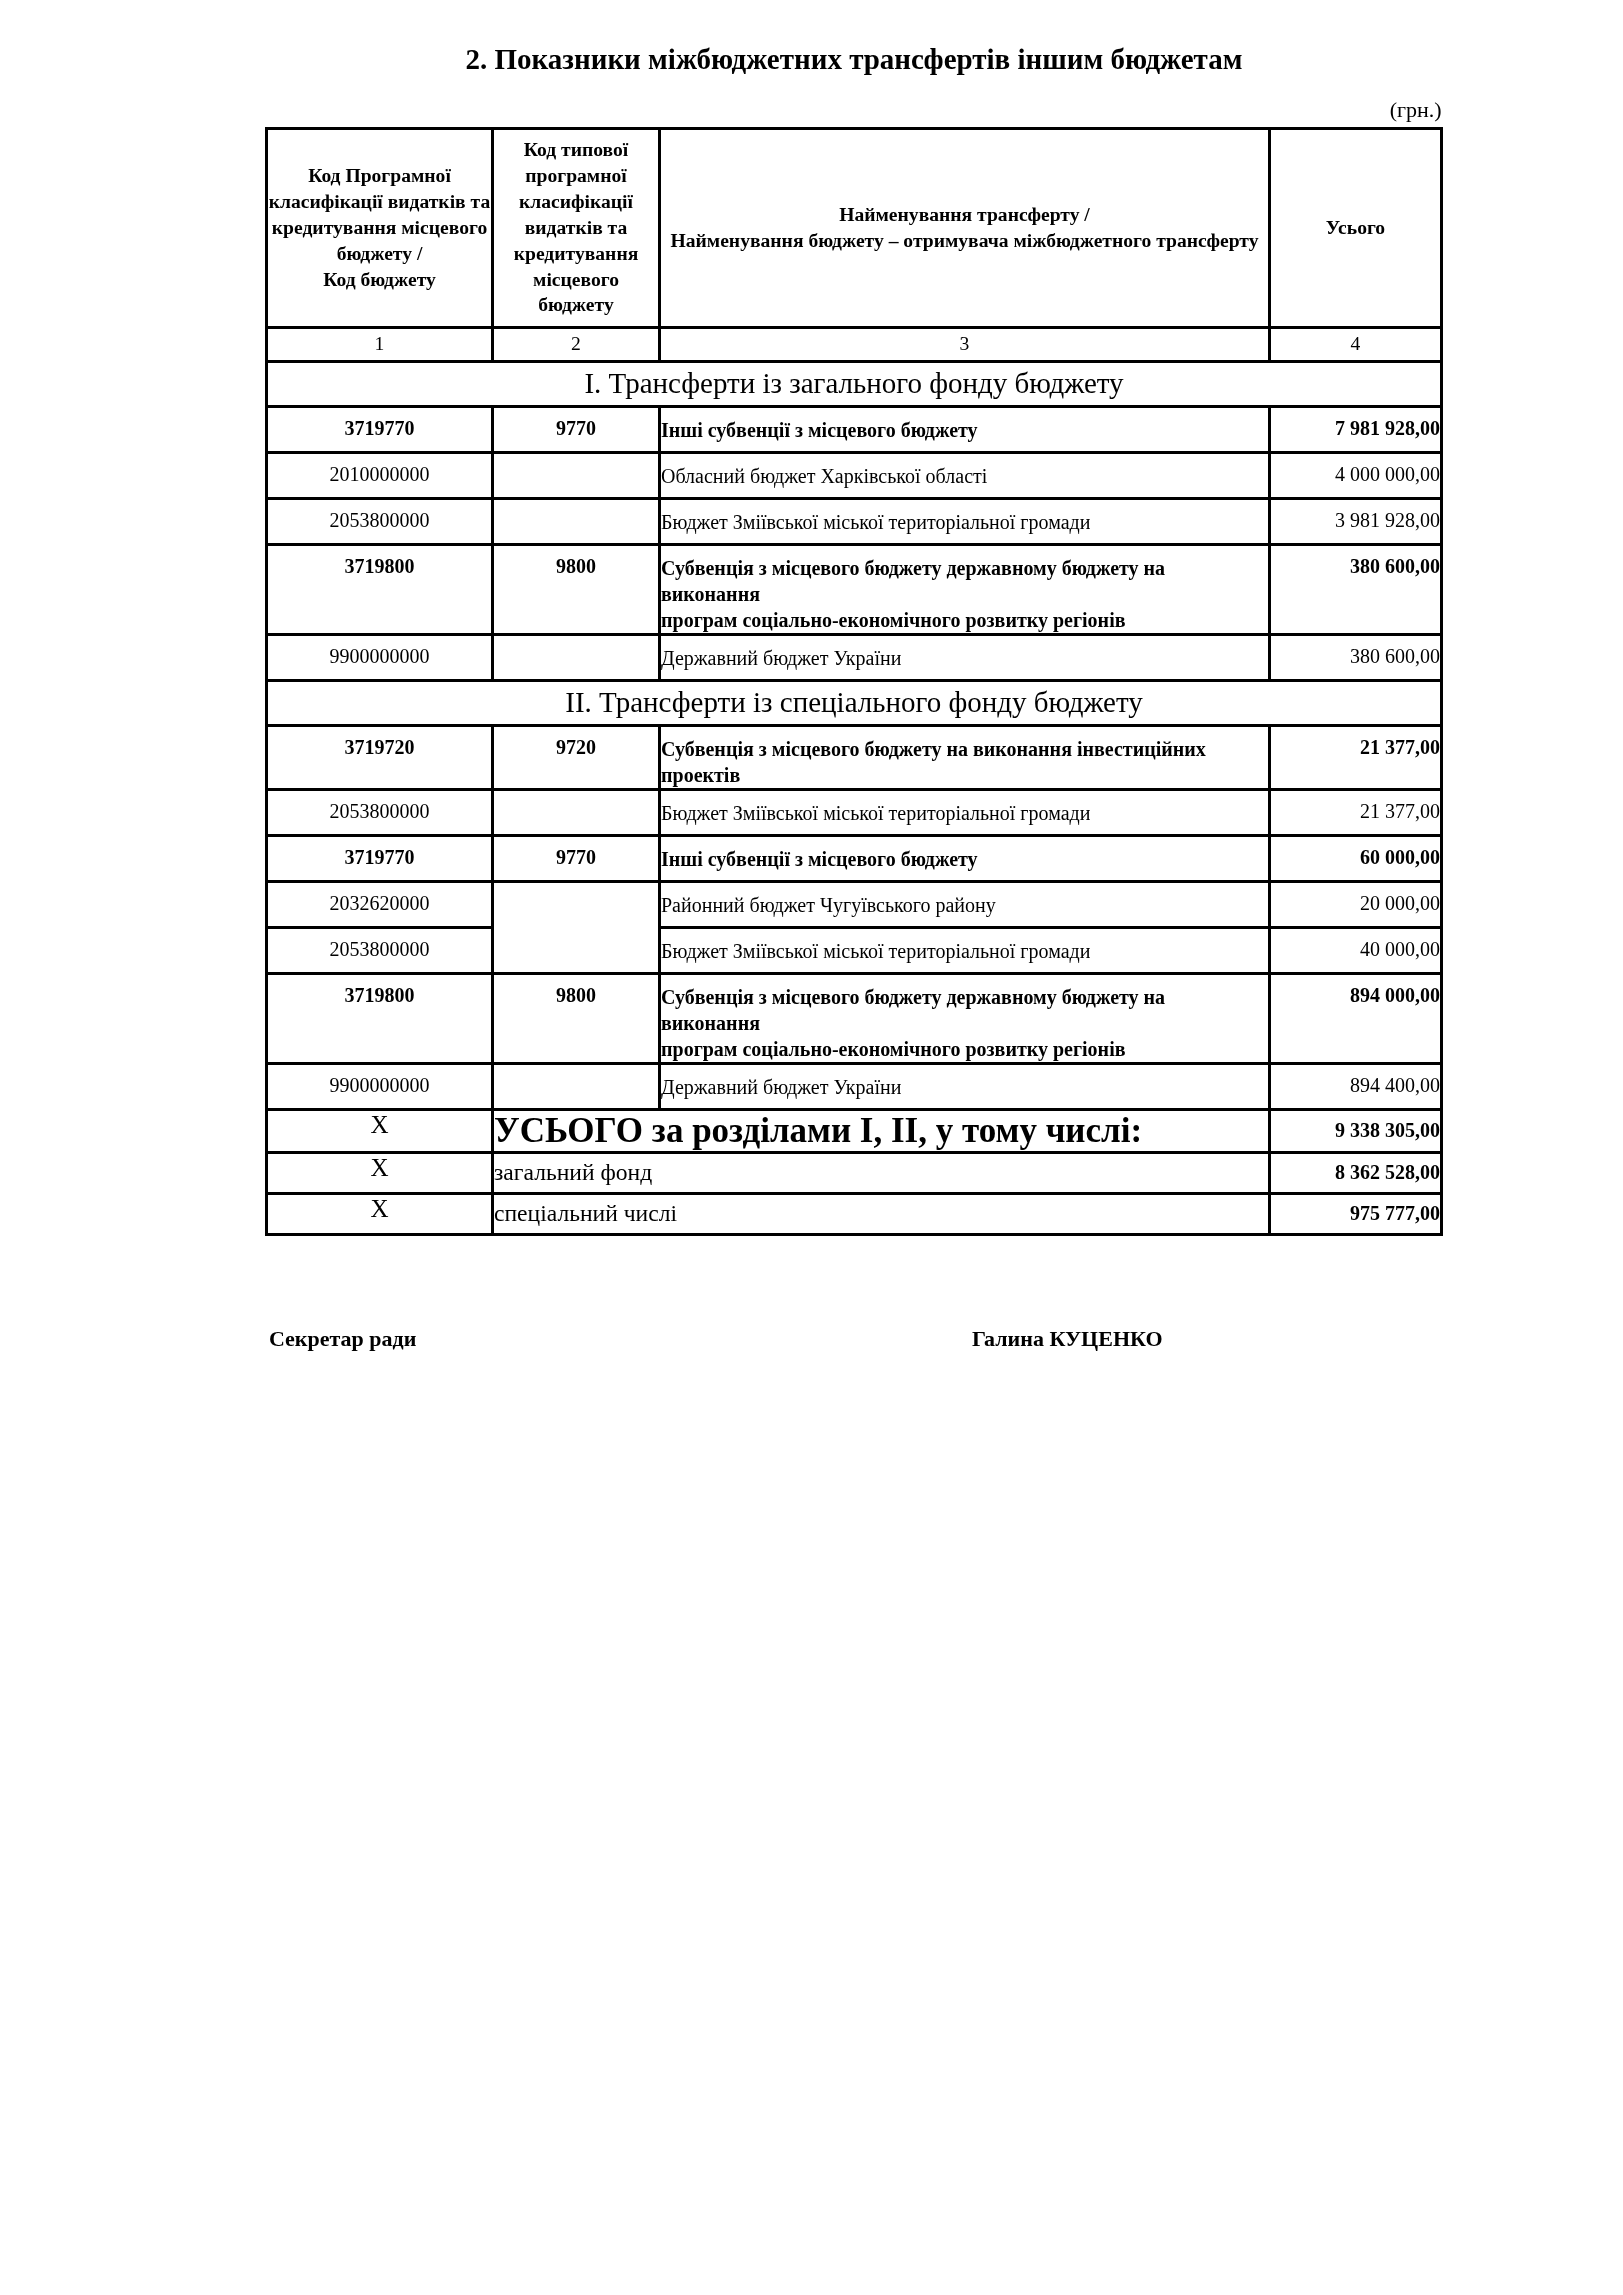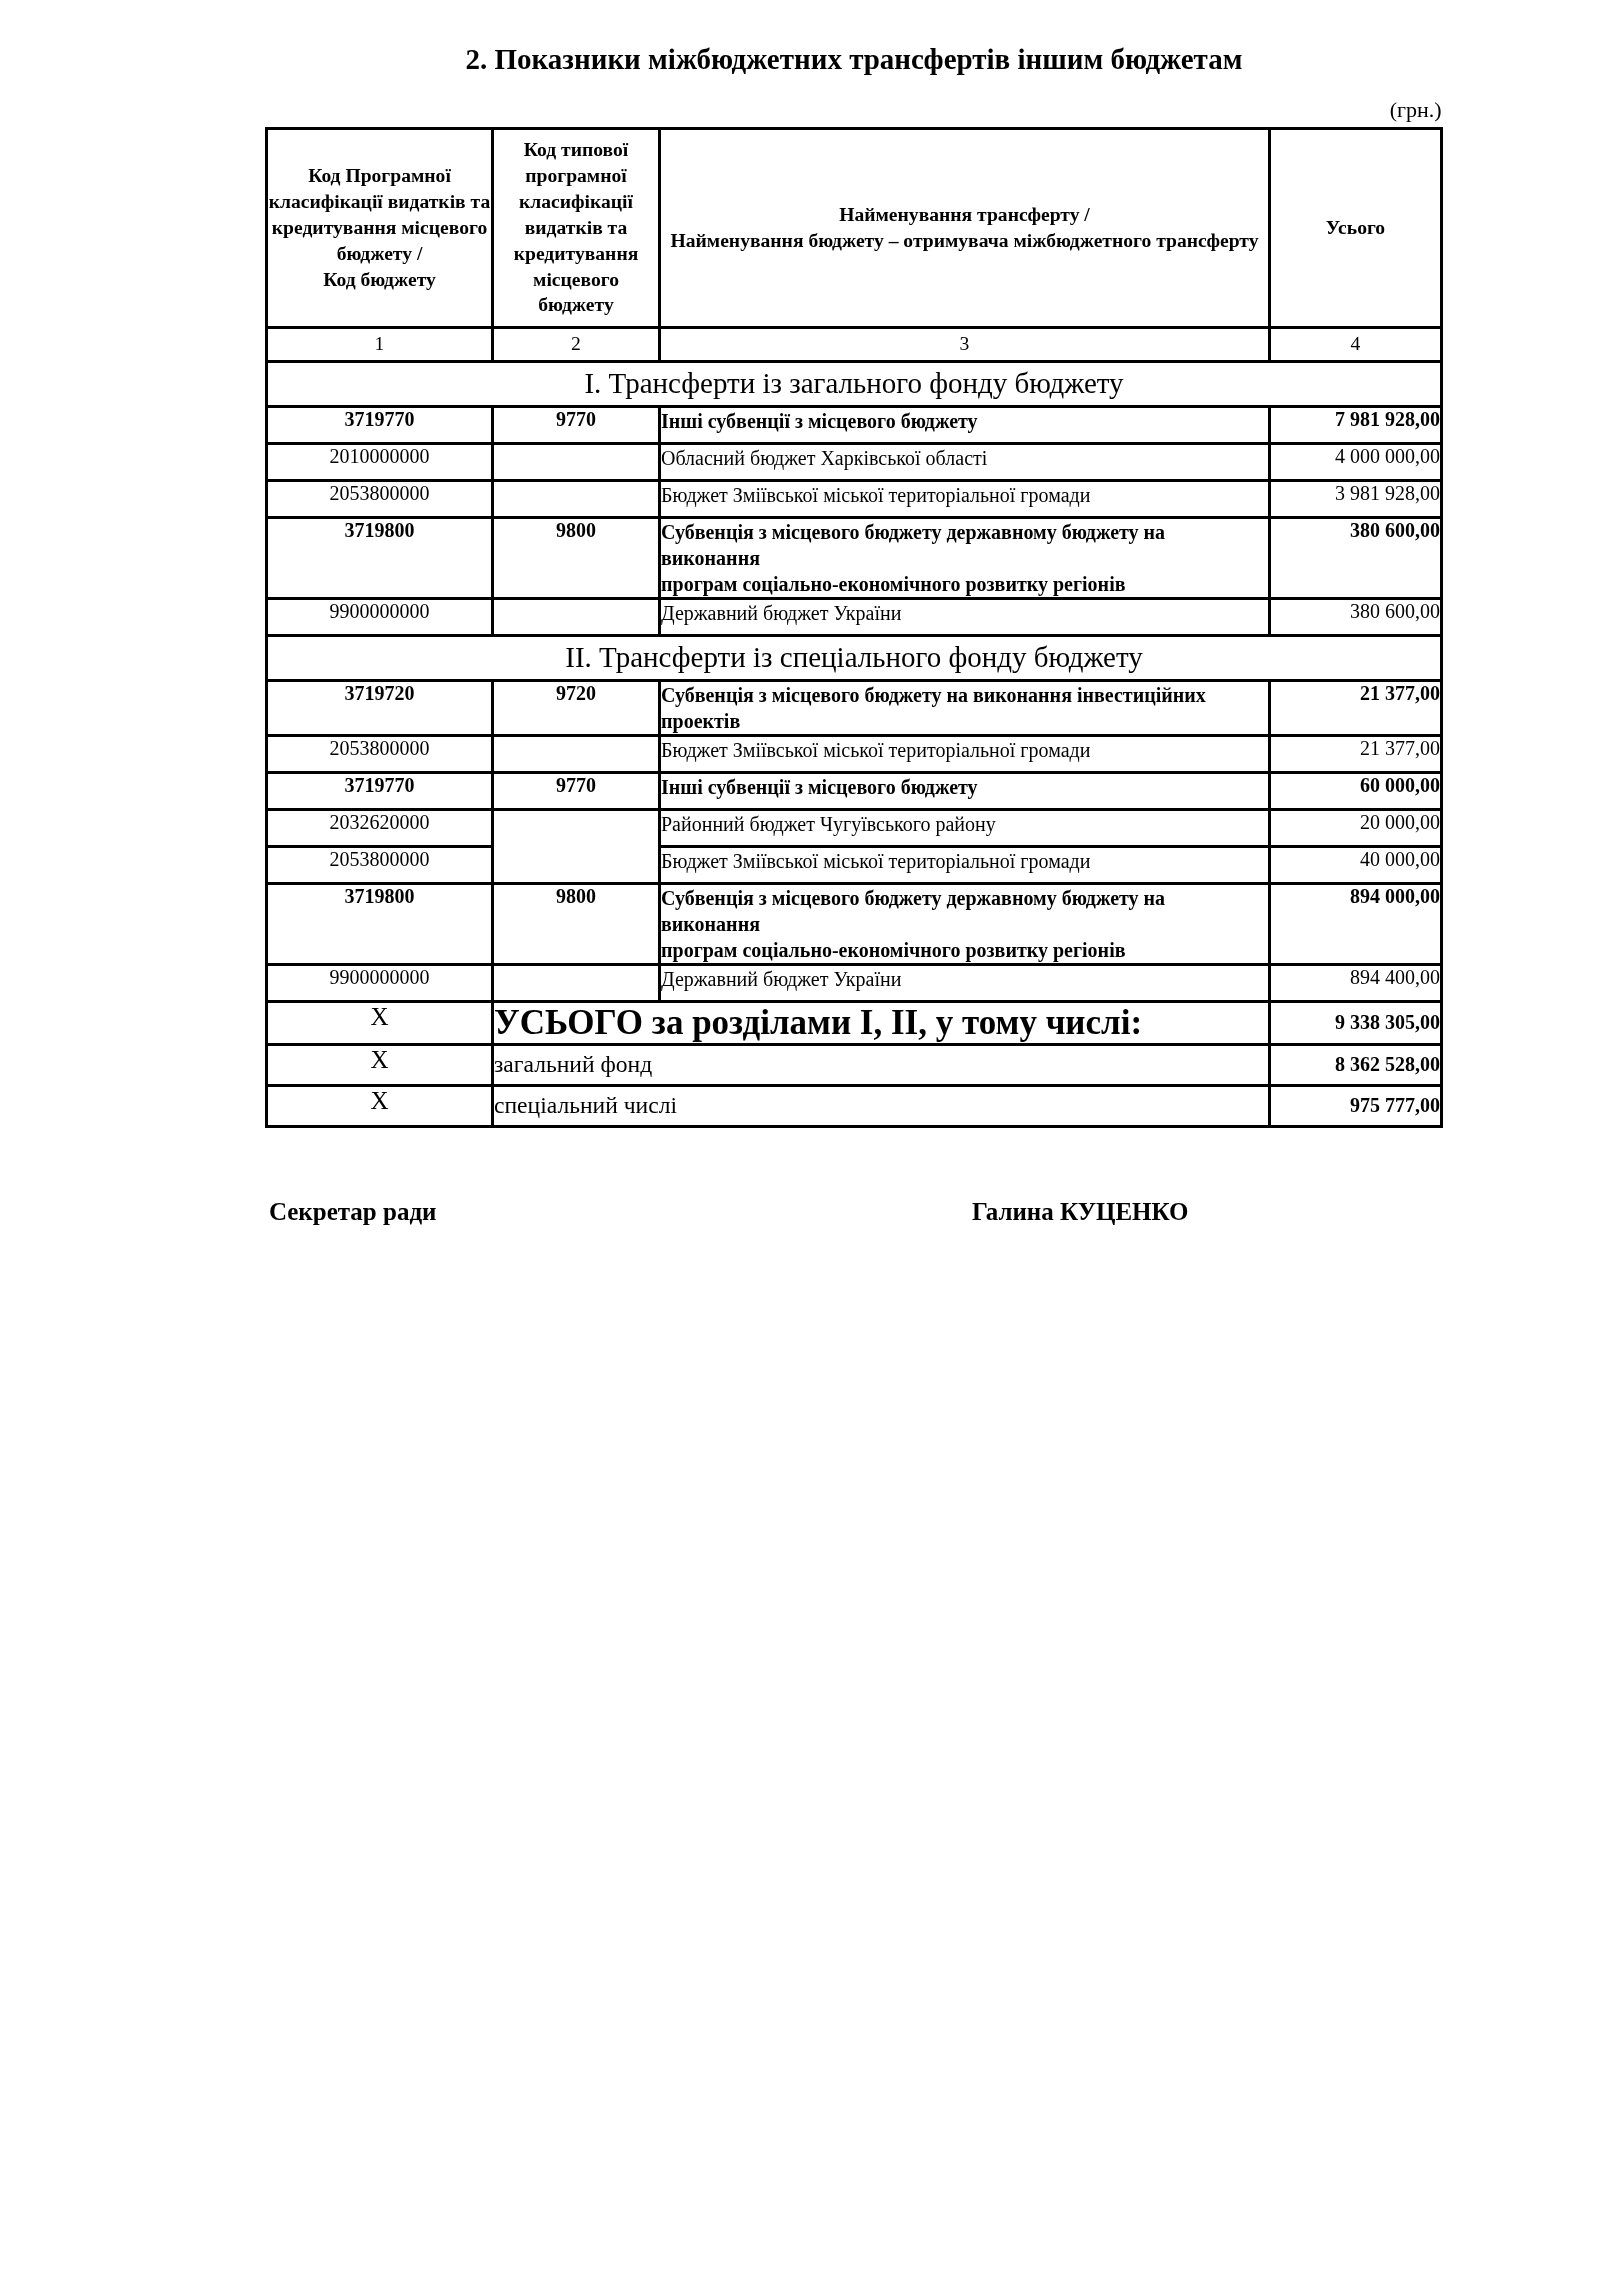--- a/index.html
+++ b/index.html
@@ -66,21 +66,21 @@
   tr.section-row td {
     height: 42px;
     font-size: 29px;
     text-align: center;
     vertical-align: middle;
   }
   tr.item-row td {
     height: 34px;
     font-size: 20px;
     vertical-align: top;
-    padding-top: 0;
+    padding-top: 9px;
   }
   tr.item-row.tall td { height: 58px; }
   td.code { text-align: center; }
   td.name {
     text-align: left;
     padding-left: 5.2px;
     padding-right: 3.9px;
     white-space: pre-line;
     line-height: 1.3;
   }
@@ -105,23 +105,23 @@
   td.tlabel.em { font-size: 35px; }
   td.tval {
     text-align: right;
     vertical-align: middle;
     padding-right: 7.9px;
     font-size: 20px;
     font-weight: bold;
   }
   .signature {
     position: relative;
-    margin-top: 70px;
+    margin-top: 90px;
     height: 42px;
-    font-size: 25px;
+    font-size: 22px;
     font-weight: bold;
     text-align: center;
   }
   .sig-role { position: absolute; left: 3.9px; top: 0; }
   .sig-name { position: absolute; left: 707px; top: 0; }
 </style>
 </head>
 <body>
 
 <div class="doc">

